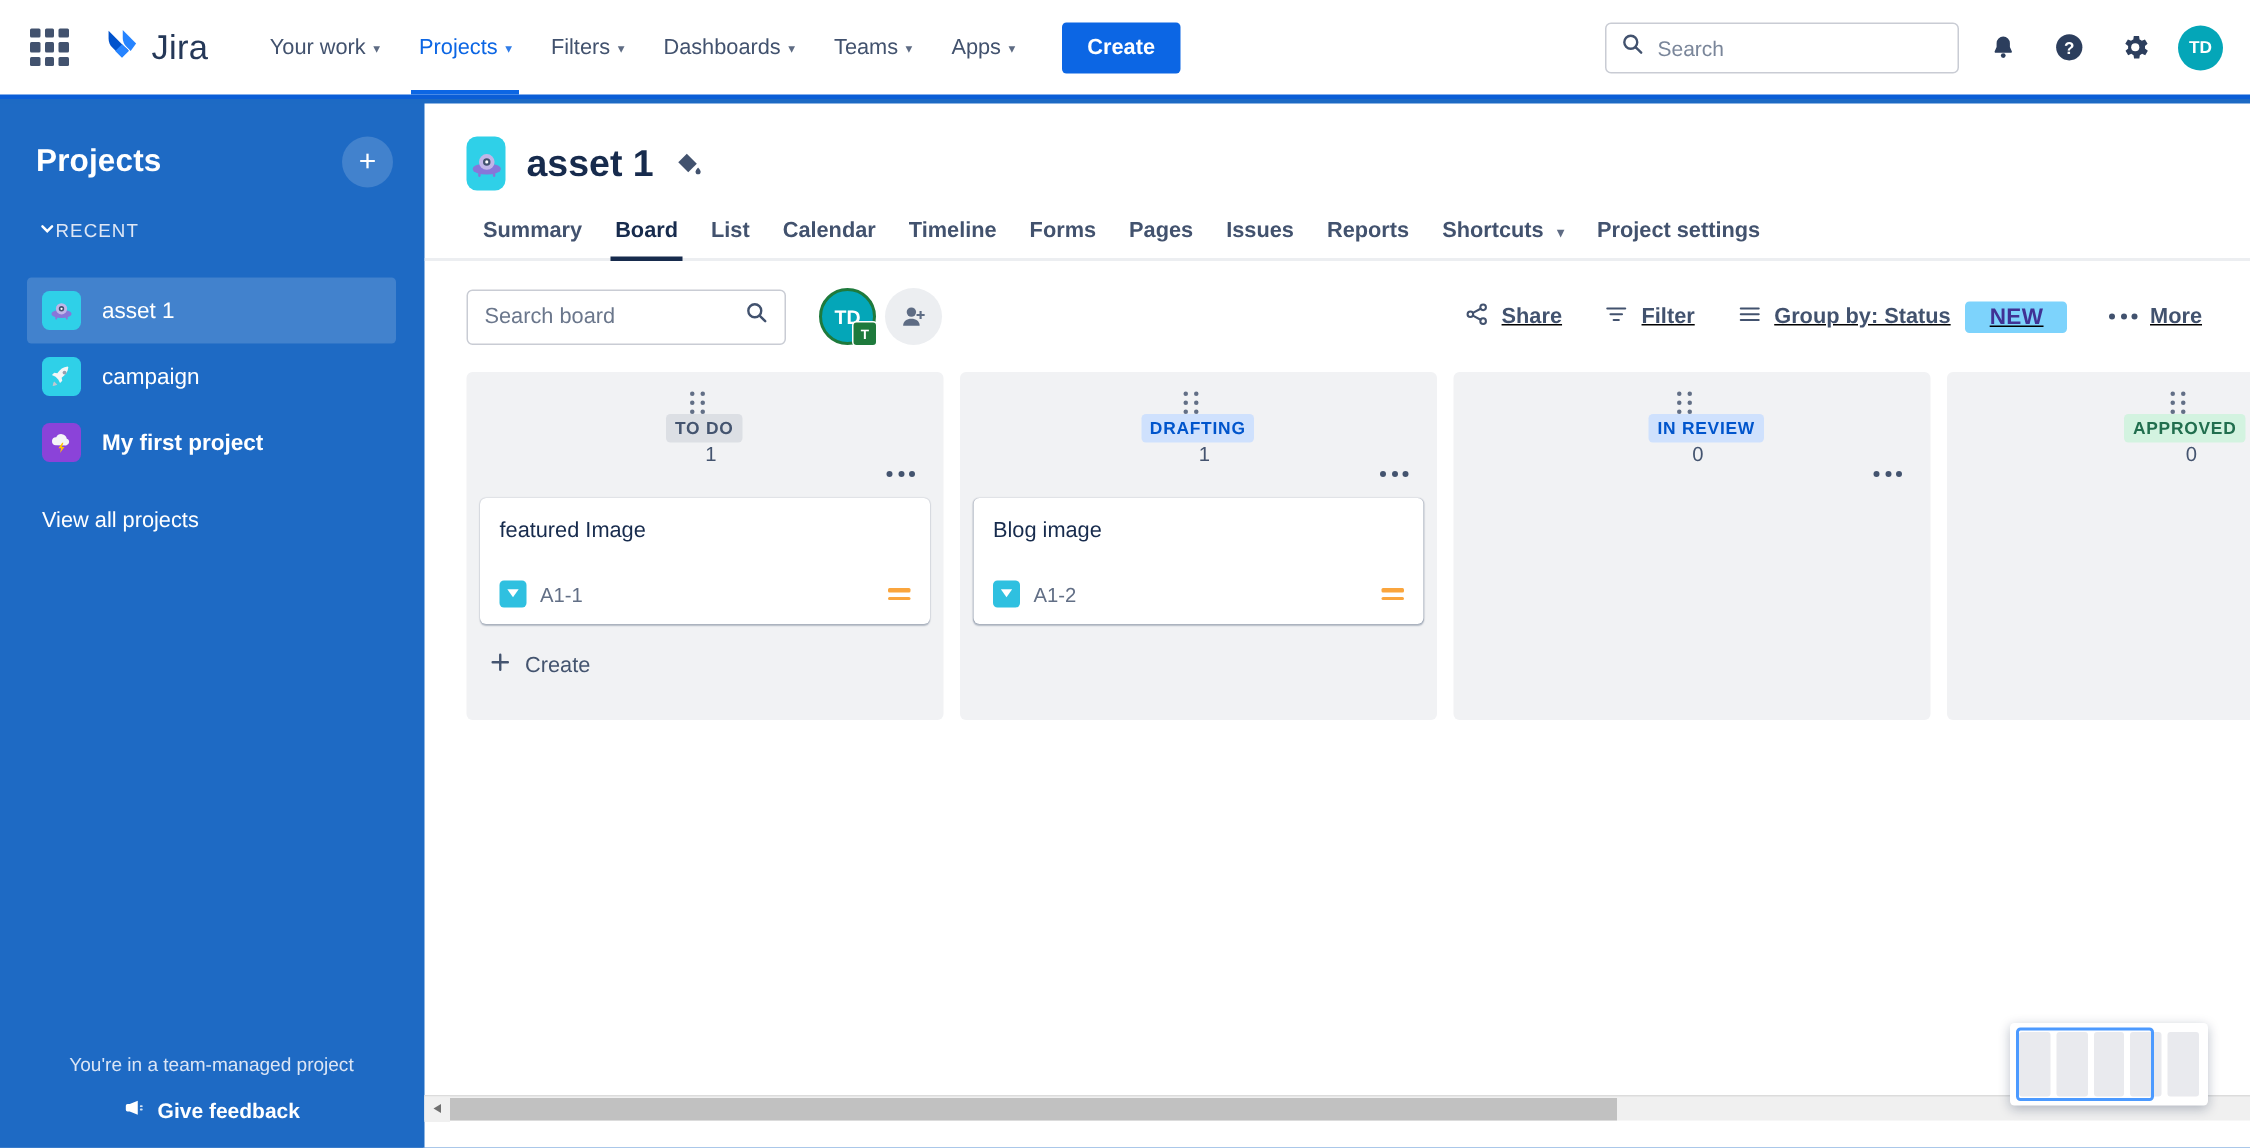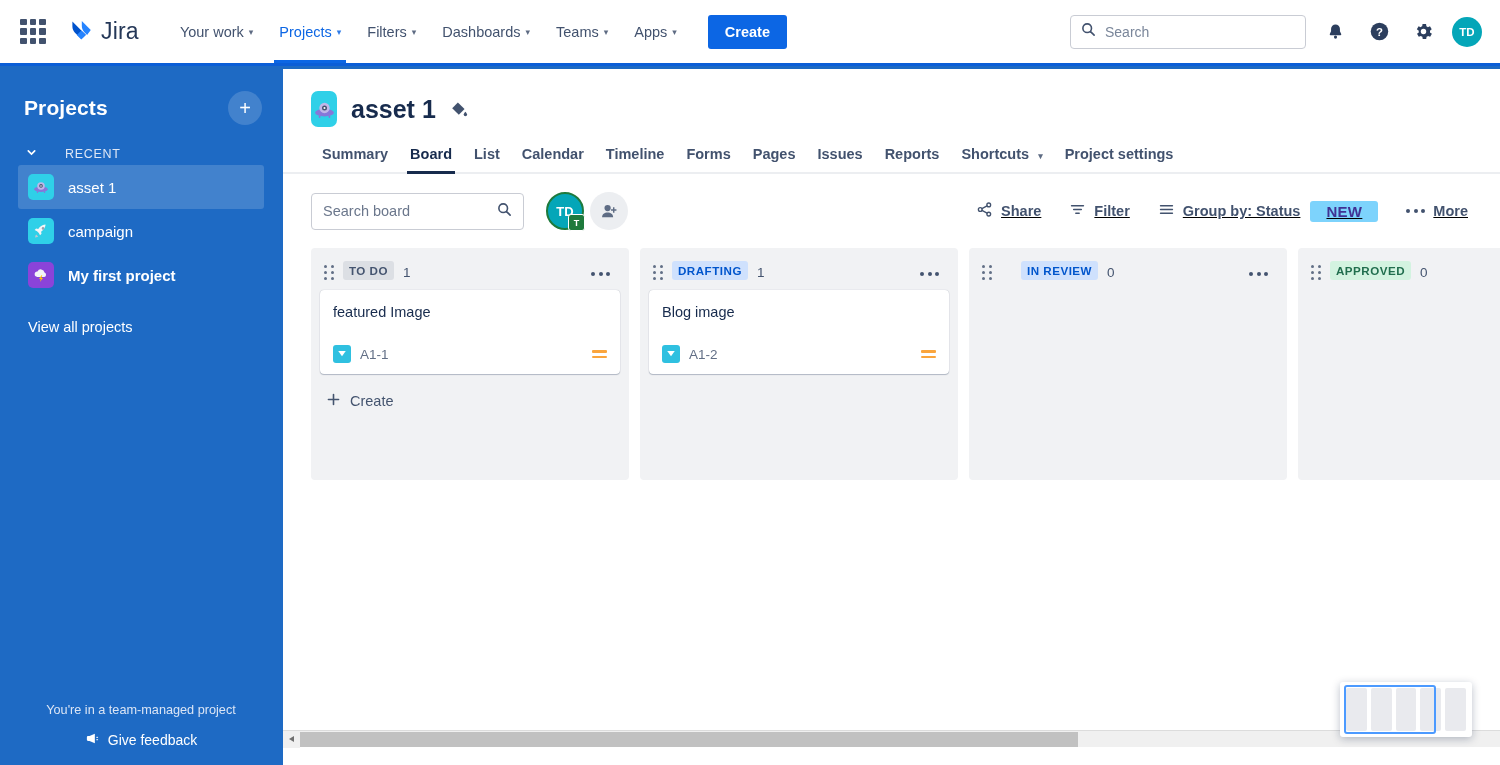--- a/index.html
+++ b/index.html
@@ -72,40 +72,40 @@
     background: #1e6ac4; color: #fff; z-index: 20;
   }
   .side-head { display:flex; align-items:center; padding: 22px 20px 0 24px; }
   .side-title { font-size: 21px; font-weight: 700; letter-spacing:.1px; }
   .side-add {
     margin-left:auto; width: 34px; height: 34px; border-radius: 50%;
     background: rgba(255,255,255,.16); display:flex; align-items:center; justify-content:center;
     font-size: 20px; cursor: pointer; line-height: 1;
   }
   .side-section {
-    display: flex; gap: 28px;
-    padding: 22px 24px 4px 26px; font-size: 12.5px; letter-spacing: .7px;
+    display: flex; gap: 0;
+    padding: 22px 24px 24px 26px; font-size: 12.5px; letter-spacing: .7px;
     color: #dfe7f5; font-weight: 500; cursor: pointer;
   }
   .side-list { padding: 0 18px; }
   .side-item {
     display: flex; align-items: center; gap: 14px;
     height: 44px; padding: 0 10px; border-radius: 3px; cursor: pointer;
     font-size: 15px; color:#ffffff;
   }
   .side-item.active { background: rgba(255,255,255,.16); font-weight: 400; }
   .side-item.bold { font-weight: 700; }
   .proj-ico { width: 26px; height: 26px; border-radius: 5px; flex: 0 0 26px;
               display:flex; align-items:center; justify-content:center; font-size:15px;}
   .viewall { padding: 22px 28px; font-size: 14.5px; color: #fff; cursor: pointer; }
 
   .side-foot { position: absolute; bottom: 16px; left: 0; width: 100%; text-align: center; }
   .side-foot .tm { font-size: 12.7px; color: #dbe5f5; }
   .side-foot .fb {
-    margin-top: 14px; font-size: 14px; font-weight: 400; color:#fff;
+    margin-top: 14px; font-size: 14px; font-weight: 700; color:#fff;
     display:flex; align-items:center; justify-content:center; gap: 8px; cursor:pointer;
   }
 
   
   #main {
     position: absolute; top: 69px; left: 283px; width: 1217px; height: 696px;
     background: #ffffff; overflow: hidden;
   }
   .proj-head { padding: 22px 0 0 28px; display:flex; align-items:center; gap: 14px;}
   .proj-head .proj-ico { width: 36px; height: 36px; border-radius: 7px; font-size: 21px;}
@@ -162,21 +162,21 @@
     border-radius: 3px; padding: 2px 16px; letter-spacing:.3px; margin-left: 2px;
   }
 
   
   .board { display: flex; gap: 11px; padding: 18px 0 0 28px; align-items: flex-start; }
   .col {
     width: 318px; flex: 0 0 318px; background: #f1f2f4; border-radius: 4px;
     padding: 10px 9px 9px 9px; min-height: 232px;
   }
   .col.short { min-height: 232px; }
-  .col-head { display:flex; align-items:flex-end; padding: 3px 5px 10px 4px; }
+  .col-head { display:flex; align-items:center; padding: 3px 5px 10px 4px; flex-direction: column; }
   .drag-dots { display:grid; grid-template-columns: repeat(2,3px); gap: 3px 4px; cursor:grab; margin-right: 9px;}
   .drag-dots i { width:3px; height:3px; background:#626f86; border-radius:50%; display:block;}
   .status-chip {
     font-size: 11.6px; font-weight: 700; letter-spacing: .5px; border-radius: 3px; padding: 3px 6px;
   }
   .chip-todo { background:#dcdfe4; color:#44546f; }
   .chip-drafting { background:#cfe1fd; color:#0055cc; }
   .chip-review { background:#cfe1fd; color:#0055cc;margin-left:20px; }
   .chip-approved { background:#d3f3e0; color:#216e4e; }
   .col-count { font-size: 13.5px; color:#44546f; margin-left: 9px; }

